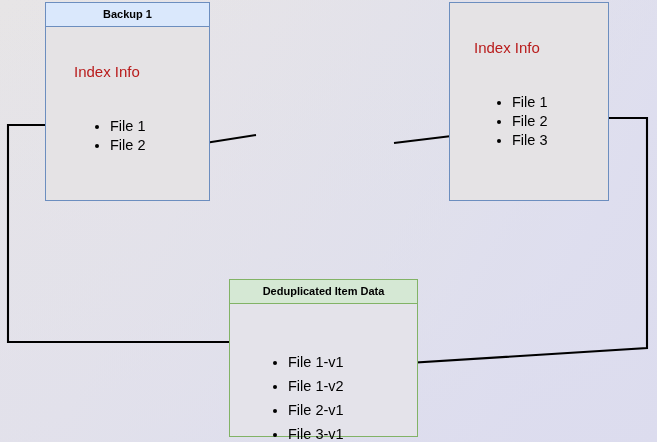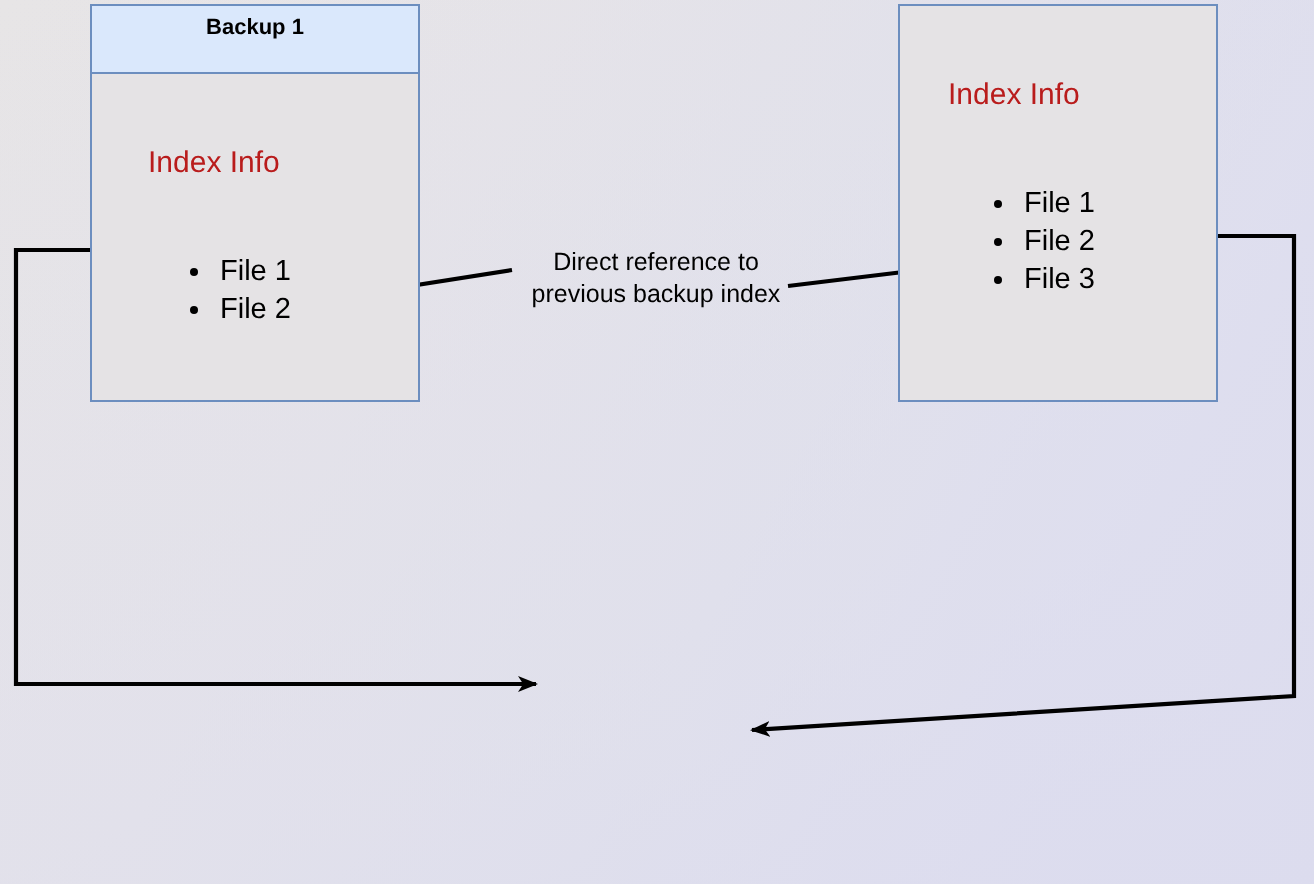--- a/index.html
+++ b/index.html
@@ -33,21 +33,21 @@
     flex-direction: column;
   }
   .node .node-header {
     box-sizing: border-box;
     width: 100%;
     text-align: center;
     font-weight: bold;
     font-size: 11px;
     color: #000;
     line-height: 1;
-    padding: 6px 2px 16px 2px;
+    padding: 6px 2px 6px 2px;
   }
   .node .node-body {
     box-sizing: border-box;
     flex: 1;
     position: relative;
     background: #e5e3e5;
   }
   .node.blue {
     border: 1.6px solid #6c8ebf;
     background: #e5e3e5;
@@ -144,19 +144,26 @@
     <div class="node-body">
       <div class="index-label" style="left:24px; top:36px;">Index Info</div>
       <ul class="file-list" style="left:48px; top:90px;">
         <li>File 1</li>
         <li>File 2</li>
         <li>File 3</li>
       </ul>
     </div>
   </div>
 
+  <div class="node green" style="left:229px; top:279px; width:189px; height:158px;">
+    <div class="node-header">Deduplicated Item Data</div>
+    <div class="node-body">
+      <ul class="file-list wide" style="left:44px; top:46px;">
+        <li>File 1-v1</li>
+        <li>File 1-v2</li>
+        <li>File 2-v1</li>
+        <li>File 3-v1</li>
+      </ul>
+    </div>
+  </div>
 
-  <div class="edge-label" style="left:248px; top:123px; width:160px;">
-    <div>Direct reference to</div>
-    <div>previous backup index</div>
-  </div>
 
 </div>
 
 </body></html>

